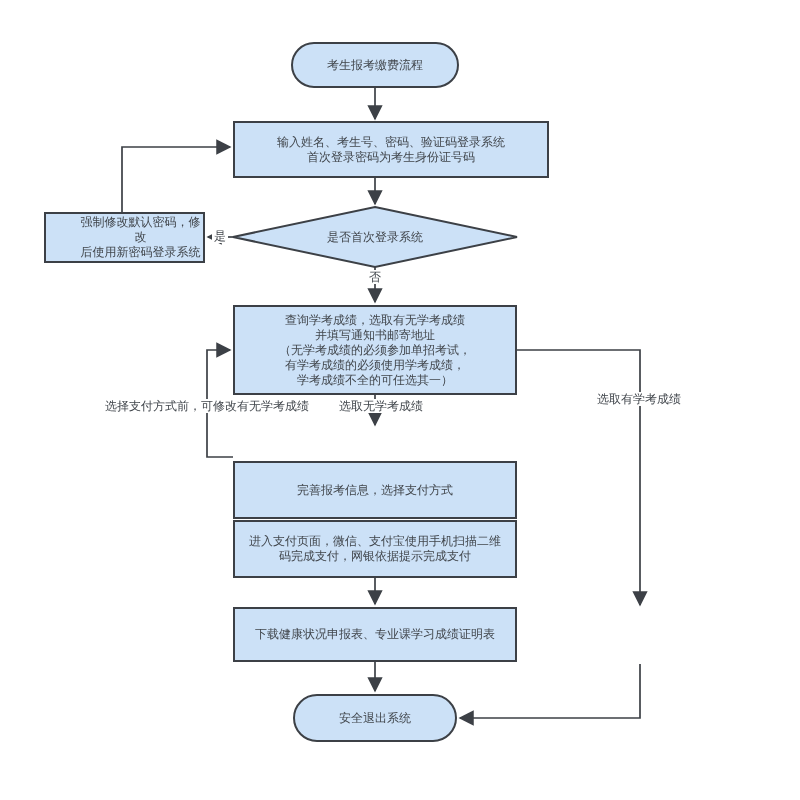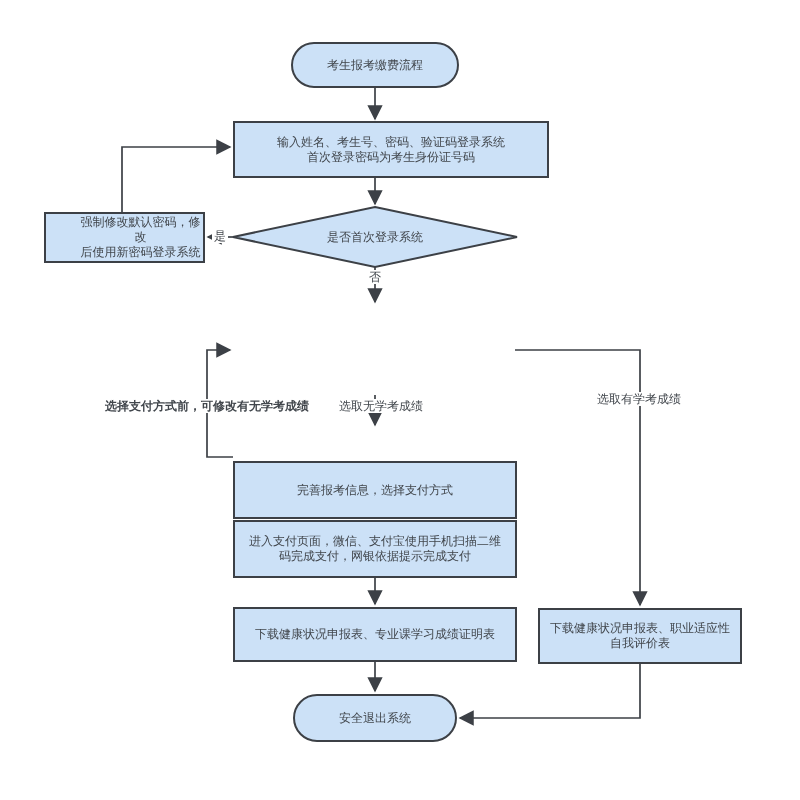--- a/index.html
+++ b/index.html
@@ -76,46 +76,49 @@
 
   <div class="node" style="left:287px;top:229px;width:176px;height:16px;background:transparent;border:none;">
     <span>是否首次登录系统</span>
   </div>
 
   <div class="node" style="left:44px;top:212px;width:161px;height:51px;padding-left:32px;">
     <span>强制修改默认密码，修改
 后使用新密码登录系统</span>
   </div>
 
+  <div class="node" style="left:233px;top:305px;width:284px;height:90px;">
+    <span>查询学考成绩，选取有无学考成绩
+并填写通知书邮寄地址
+（无学考成绩的必须参加单招考试，
+有学考成绩的必须使用学考成绩，
+学考成绩不全的可任选其一）</span>
+  </div>
 
   <div class="node" style="left:233px;top:428px;width:284px;height:58px;margin-top:33px;">
     <span>完善报考信息，选择支付方式</span>
   </div>
 
   <div class="node" style="left:233px;top:520px;width:284px;height:58px;">
     <span>进入支付页面，微信、支付宝使用手机扫描二维
 码完成支付，网银依据提示完成支付</span>
   </div>
 
   <div class="node" style="left:233px;top:607px;width:284px;height:55px;">
     <span>下载健康状况申报表、专业课学习成绩证明表</span>
   </div>
 
-  <div class="node" style="left:538px;top:608px;width:204px;height:56px;">
-    <span>下载健康状况申报表、职业适应性
-自我评价表</span>
-  </div>
 
   <div class="node stadium" style="left:293px;top:694px;width:164px;height:48px;">
     <span>安全退出系统</span>
   </div>
 
   <div class="edge-label" style="left:220px;top:236px;">是</div>
 
   <div class="edge-label" style="left:375px;top:277px;">否</div>
 
-  <div class="edge-label" style="left:207px;top:406px;font-weight:bold;">选择支付方式前，可修改有无学考成绩</div>
+  <div class="edge-label" style="left:207px;top:406px;">选择支付方式前，可修改有无学考成绩</div>
 
   <div class="edge-label" style="left:381px;top:406px;">选取无学考成绩</div>
 
   <div class="edge-label" style="left:639px;top:399px;">选取有学考成绩</div>
 
 </div>
 
 </body></html>

